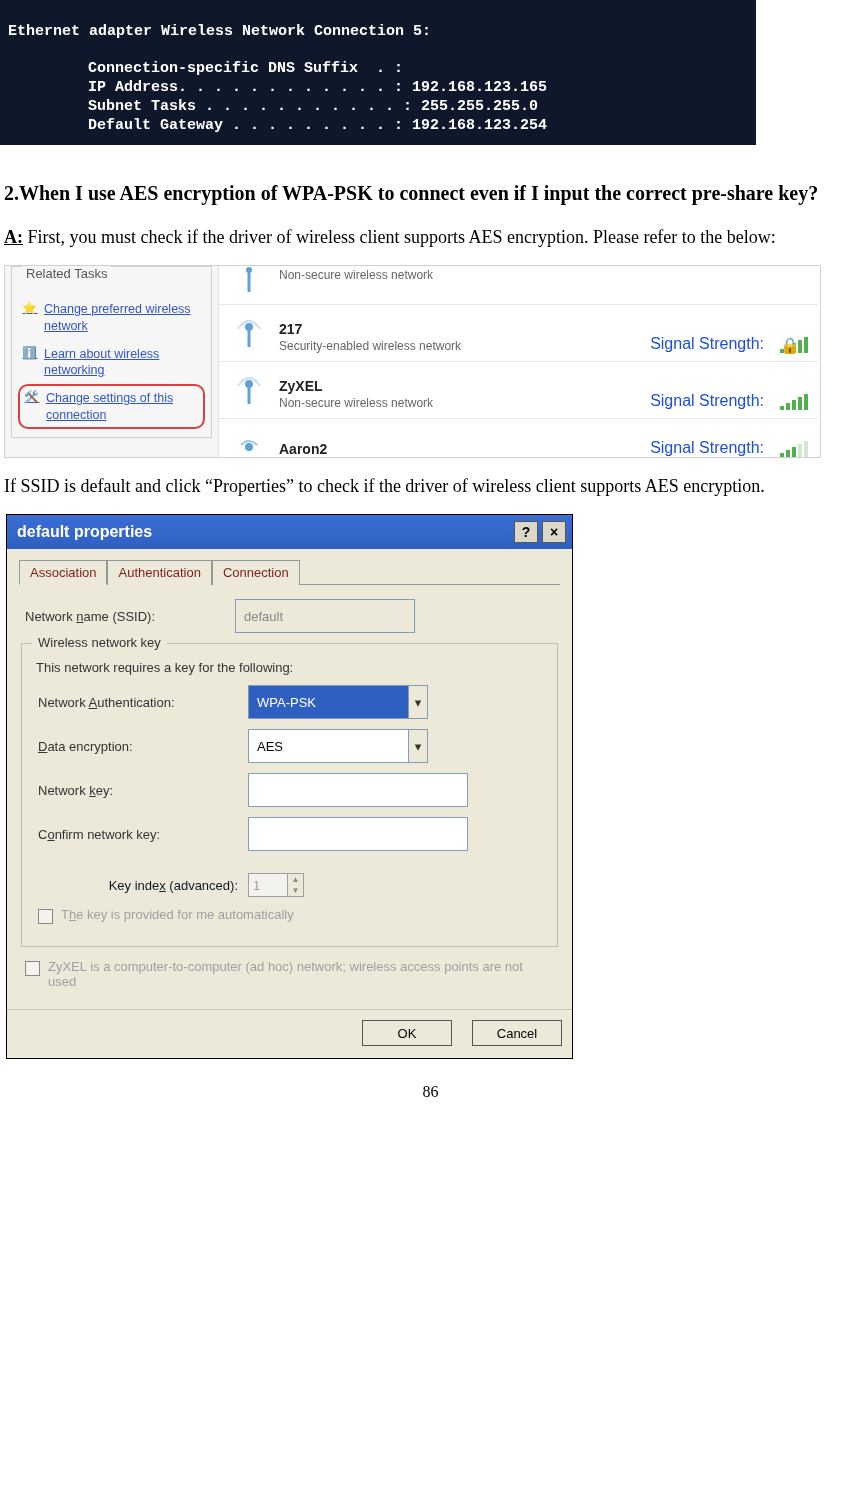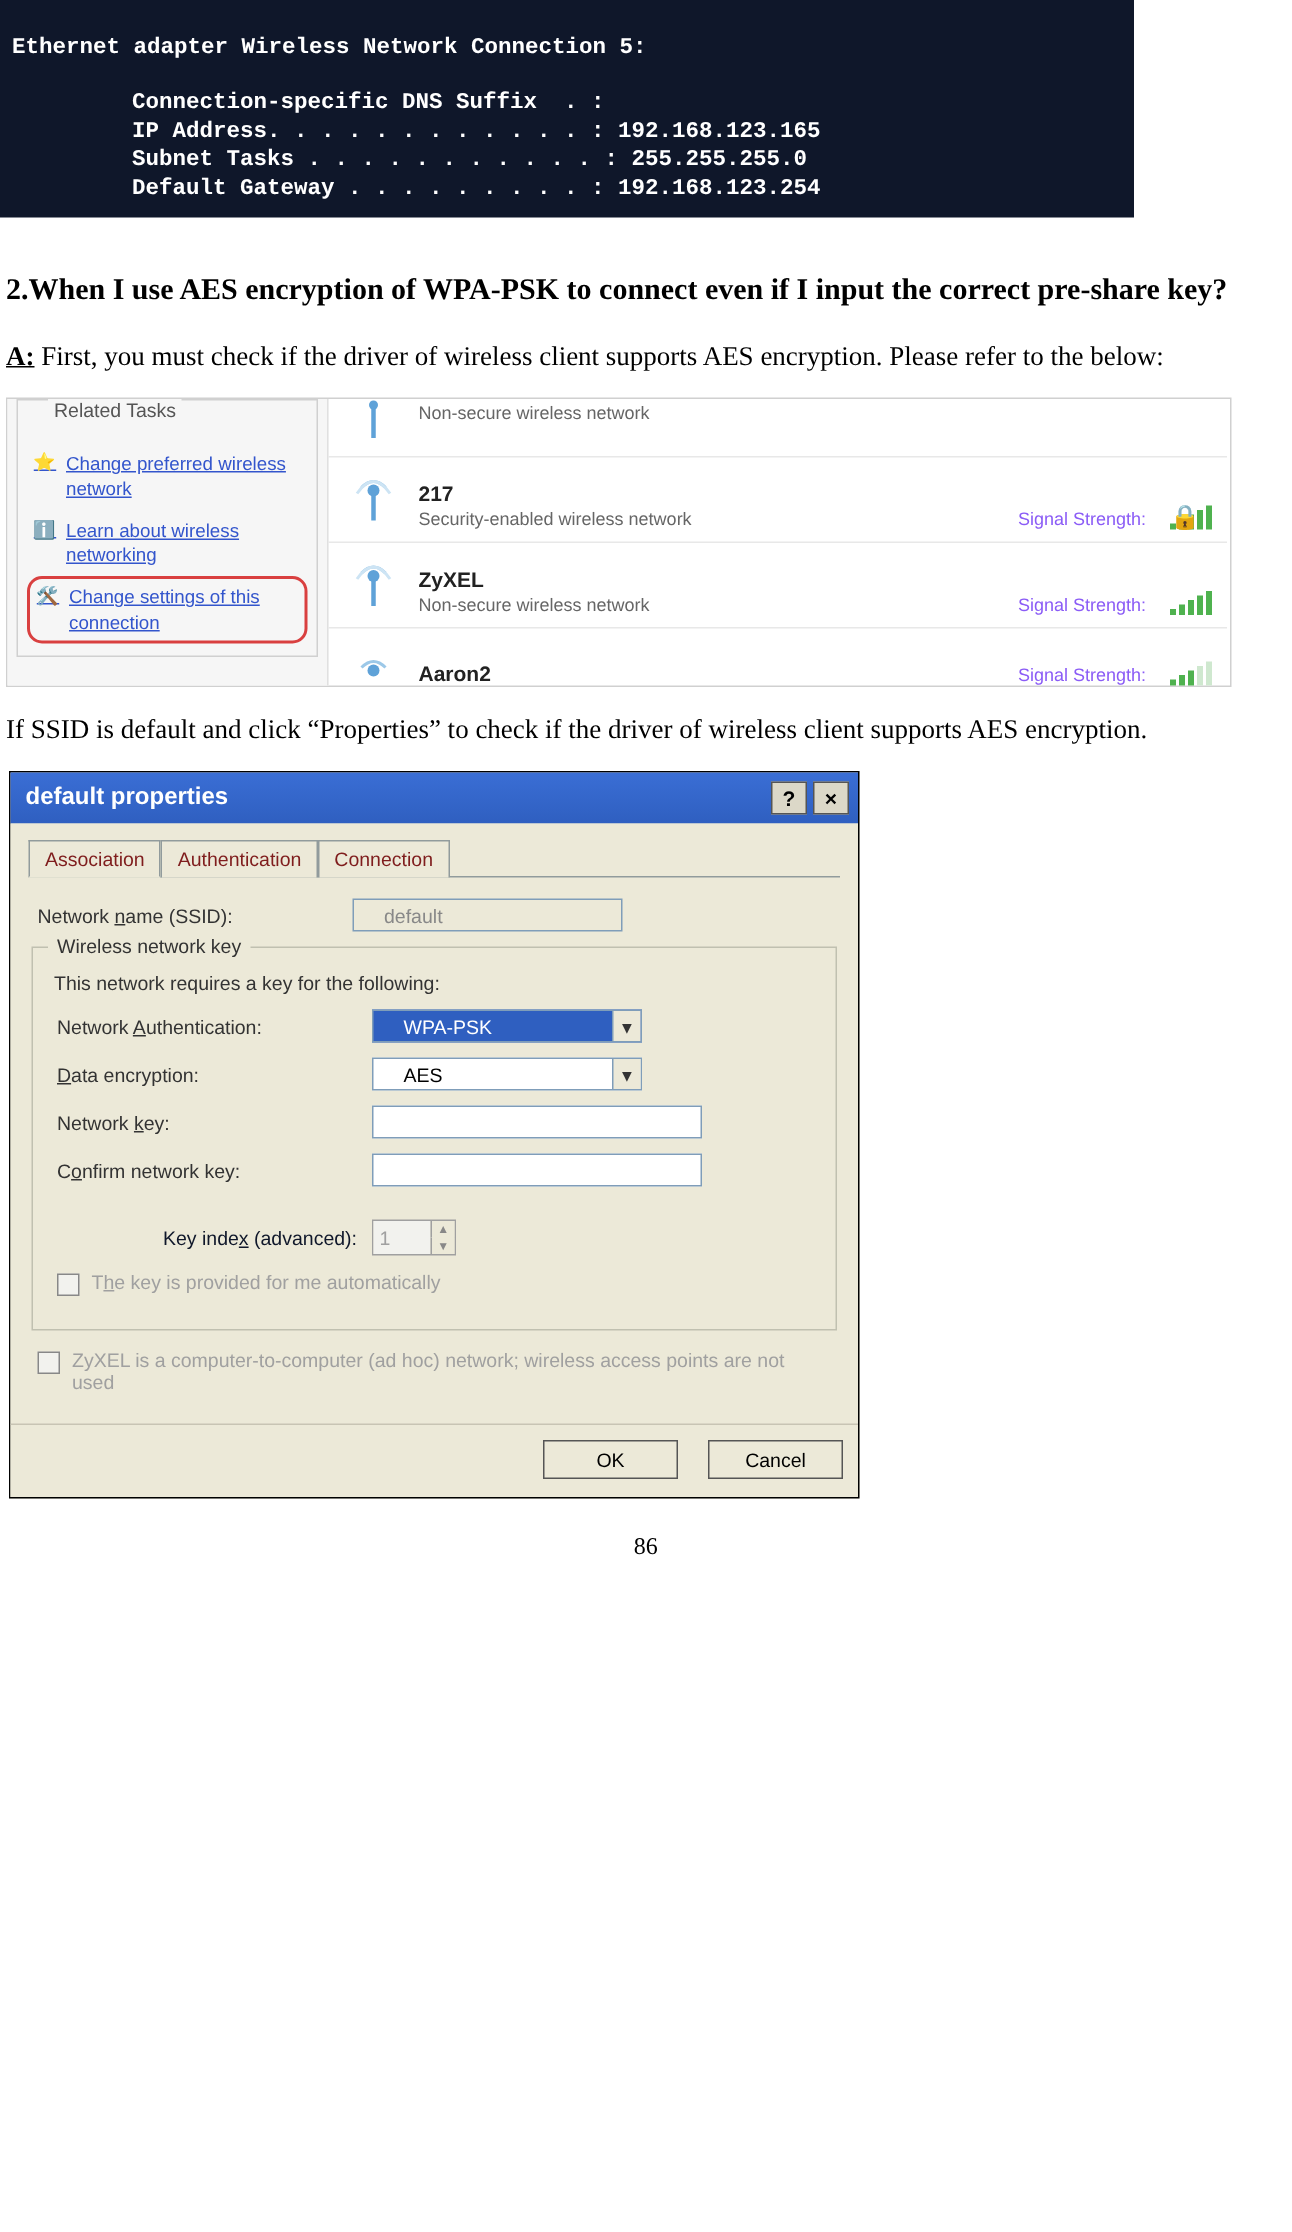--- a/index.html
+++ b/index.html
@@ -62,21 +62,21 @@
     padding: 0;
   }
   .fieldset {
     border: 1px solid #d0d0d0;
     margin: 0 6px 4px 6px;
     padding: 28px 6px 8px 6px;
     position: relative;
   }
   .fieldset-legend {
     position: absolute;
-    top: -1px; left: 20px;
+    top: -1px; left: 10px;
     background: #f6f6f6;
     padding: 0 4px;
     font-size: 13px;
     color: #555;
   }
   .task-link {
     display: flex;
     align-items: flex-start;
     gap: 6px;
     padding: 6px 4px;
@@ -111,21 +111,21 @@
   }
   .net-icon {
     width: 40px; height: 40px;
     display: flex; align-items: center; justify-content: center;
     flex-shrink: 0;
   }
   .net-icon svg { width: 36px; height: 36px;}
   .net-main { flex: 1; }
   .net-name { font-weight: bold; color: #222; font-size: 14px;}
   .net-sub  { font-size: 12px; color: #666; margin-top: 2px;}
-  .net-strength { font-size: 12px; color: #8b5cf6; margin-right: 6px;}
+  .net-strength { font-size: 16px; color: #1d4ed8; margin-right: 6px;}
   .sig-bars {
     display: inline-flex; align-items:flex-end; gap:2px; height:14px;
   }
   .sig-bars span {
     width:4px; background:#4fb24f; display:inline-block;
   }
   .sig-bars.dim span:nth-child(n+4){ background:#cfe8cf;}
   .sig-bars span:nth-child(1){height:4px;}
   .sig-bars span:nth-child(2){height:7px;}
   .sig-bars span:nth-child(3){height:10px;}
@@ -187,22 +187,22 @@
     font-weight: normal;
   }
   .form-row {
     display:flex; align-items:center; gap:10px; margin:10px 6px;
   }
   .form-row label { width: 200px; color:#333;}
   .form-row.disabled label { color:#0f172a;text-align:right;}
   .input, .select {
     border:1px solid #7f9db9;
     background:#fff;
-    height:22px;
-    padding:1px 20px;
+    height:34px;
+    padding:1px 8px;
     font-family: Tahoma, Arial, sans-serif;
     font-size:13px;
     box-sizing: border-box;
   }
   .input.disabled { background:#ece9d8; color:#888;}
   .select {
     width: 180px;
     display:flex; align-items:center; justify-content:space-between;
     position:relative;
   }

